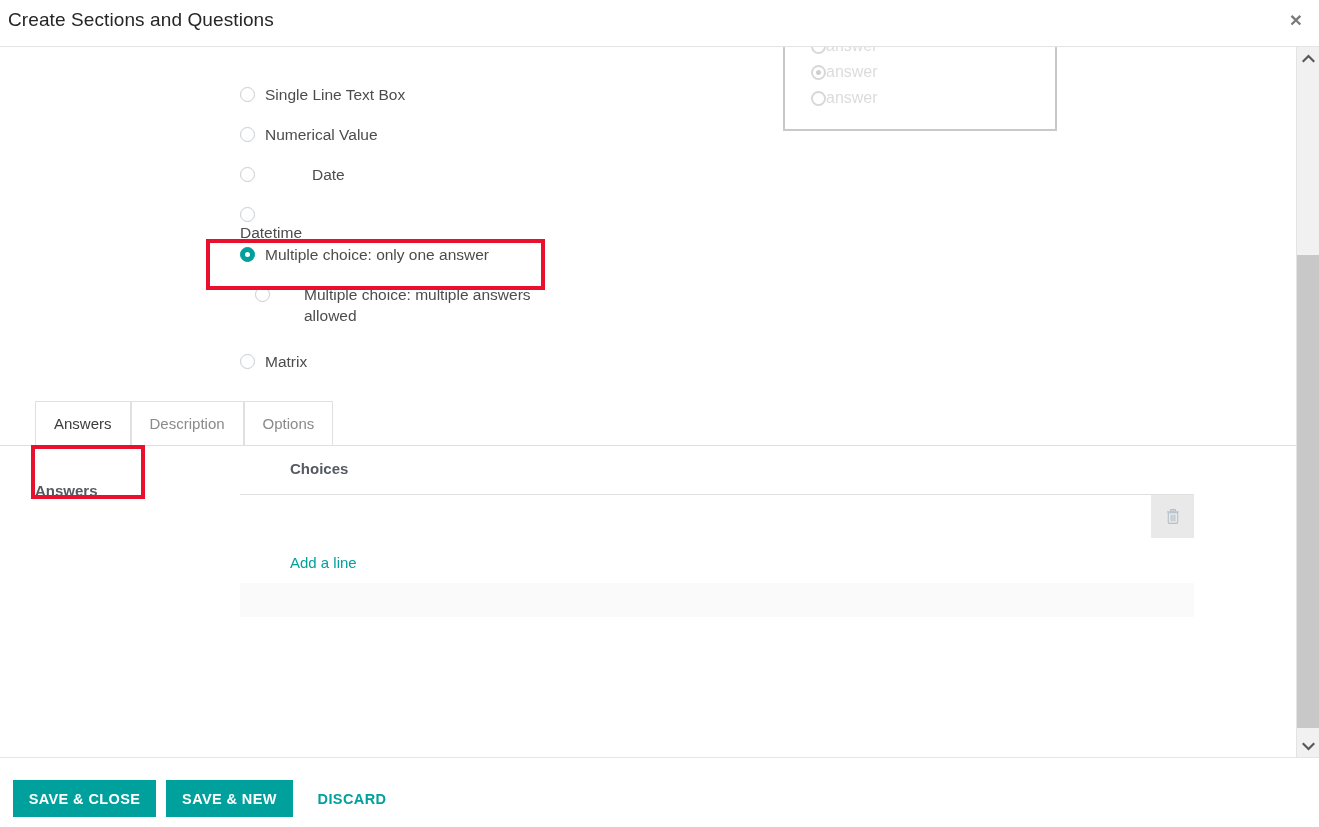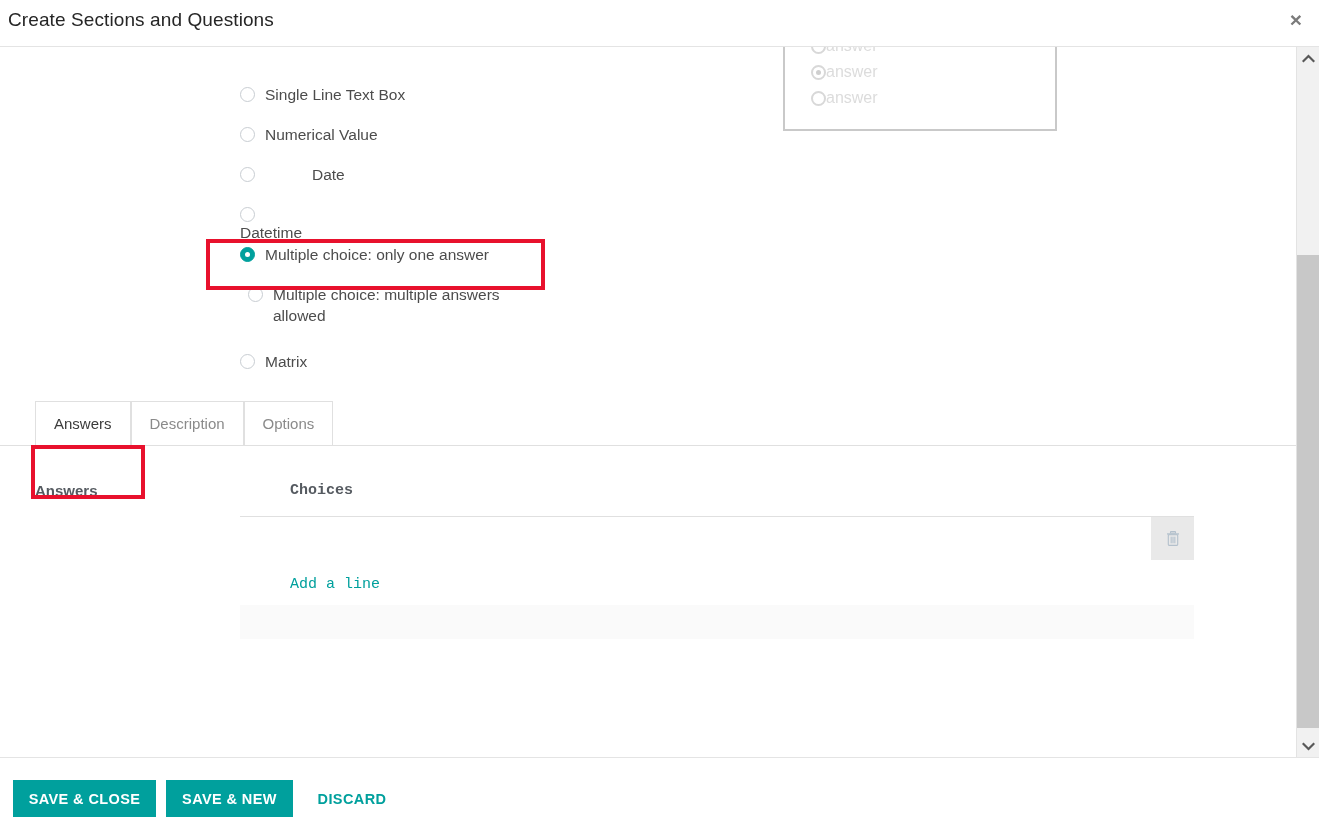--- a/index.html
+++ b/index.html
@@ -110,21 +110,21 @@
     line-height: 21px;
     cursor: pointer;
   }
 
   
   .rr0 { position: absolute; top: 49px;  left: 0; width: 330px; }
   .rr1 { position: absolute; top: 89px;  left: 0; width: 330px; }
   .rr2 { position: absolute; top: 129px; left: 0; width: 330px; gap: 47px; }
   .rr3 { position: absolute; top: 169px; left: 0; width: 330px; flex-direction: column; }
   .rr4 { position: absolute; top: 209px; left: 0; width: 330px; }
-  .rr5 { position: absolute; top: 249px; left: 8px; width: 300px; }
+  .rr5 { position: absolute; top: 249px; left: 15px; width: 300px; gap: 24px; }
   .rr6 { position: absolute; top: 316px; left: 0; width: 330px; }
 
   
   .hl-box {
     position: absolute;
     border: 4px solid #e8112d;
     pointer-events: none;
     z-index: 40;
   }
   #hl-radio { left: 206px; top: 192px; width: 339px; height: 51px; }
@@ -210,23 +210,22 @@
     left: 35px;
     top: 435px;
     font-size: 15px;
     font-weight: bold;
     color: #555a60;
   }
 
   .choices-table {
     position: absolute;
     left: 240px;
-    top: 435px;
+    top: 413px;
     width: 954px;
-    font-family: Liberation Mono, monospace;
   }
   .ct-head {
     height: 35px;
     border-bottom: 1px solid #e0e0e0;
     display: flex;
     align-items: flex-start;
   }
   .ct-head .ct-th {
     padding-left: 50px;
     font-size: 15px;

